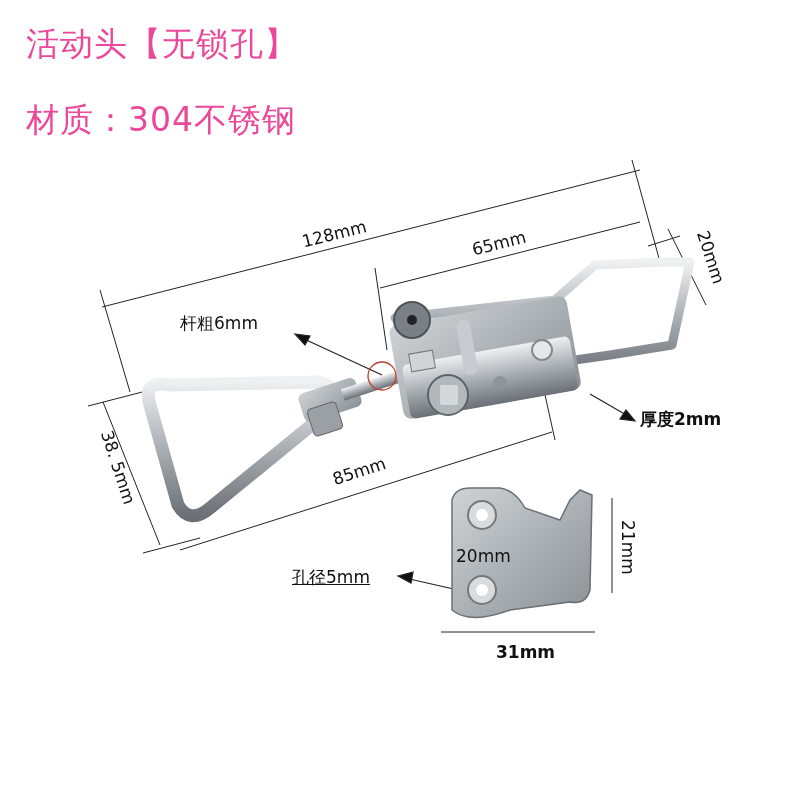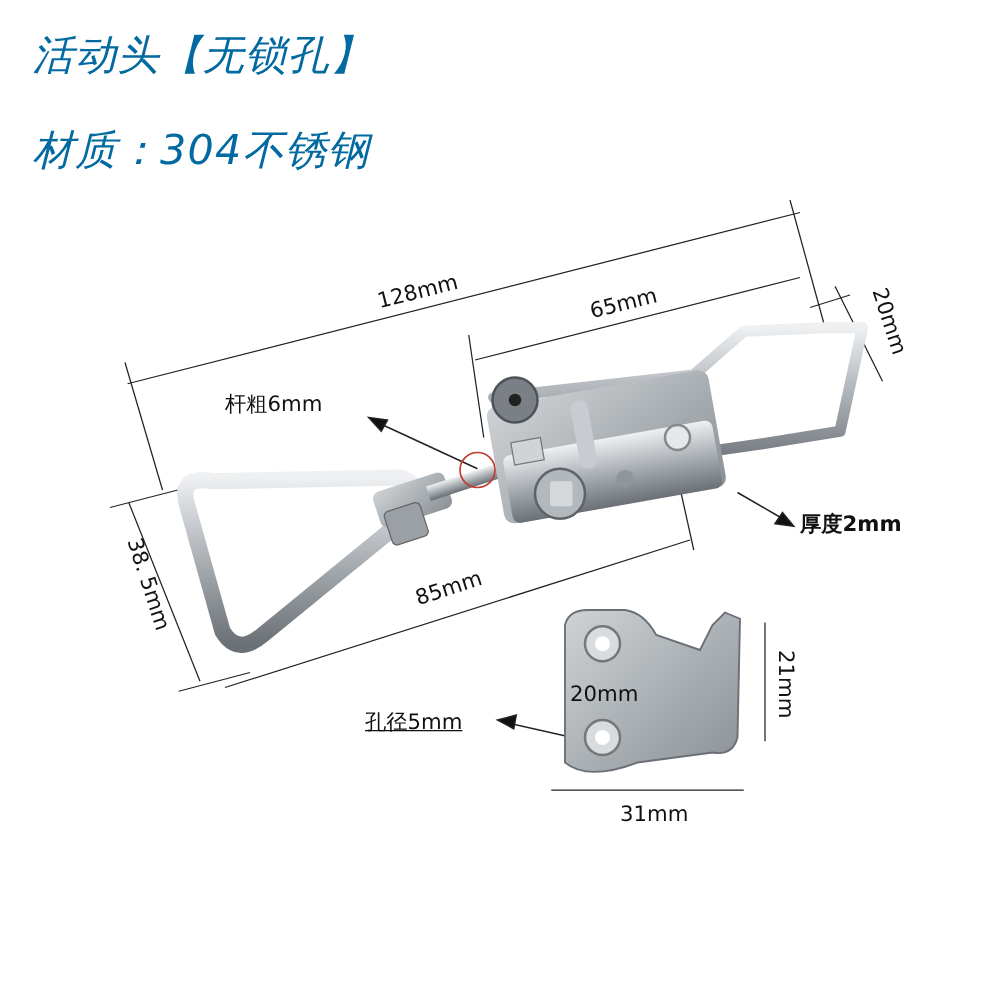--- a/index.html
+++ b/index.html
@@ -1,18 +1,18 @@
 <!DOCTYPE html>
 <html><head>
 <meta charset="utf-8">
 <style>
   html, body { margin: 0; padding: 0; background: #ffffff; }
   body { width: 800px; height: 800px; position: relative; overflow: hidden;
          font-family: "DejaVu Sans", "Liberation Sans", sans-serif; color: #111; }
-  .title { position: absolute; left: 26px; font-size: 33px; letter-spacing: 1px; color: #0369a1; font-style: italic; }
+  .title { position: absolute; left: 26px; font-size: 33px; letter-spacing: 1px; color: #ec4899; }
   .t1 { top: 22px; }
   .t2 { top: 98px; text-align: center; }
   svg.drawing { position: absolute; left: 0; top: 0; }
   .lbl { position: absolute; font-size: 17px; color: #111; white-space: nowrap; transform-origin: left top; }
 </style>
 </head>
 <body>
 
 <div class="title t1">活动头【无锁孔】</div>
 <div class="title t2">材质：304不锈钢</div>
@@ -94,13 +94,13 @@
 <div class="lbl" style="left:300px;top:232px;transform:rotate(-14deg);">128mm</div>
 <div class="lbl" style="left:470px;top:240px;transform:rotate(-14deg);">65mm</div>
 <div class="lbl" style="left:712px;top:228px;transform:rotate(72deg);">20mm</div>
 <div class="lbl" style="left:180px;top:312px;">杆粗6mm</div>
 <div class="lbl" style="left:640px;top:408px;font-weight:bold;">厚度2mm</div>
 <div class="lbl" style="left:116px;top:428px;transform:rotate(72deg);">38. 5mm</div>
 <div class="lbl" style="left:330px;top:470px;transform:rotate(-18deg);">85mm</div>
 <div class="lbl" style="left:456px;top:546px;">20mm</div>
 <div class="lbl" style="left:292px;top:566px;text-decoration:underline;">孔径5mm</div>
 <div class="lbl" style="left:638px;top:520px;transform:rotate(90deg);">21mm</div>
-<div class="lbl" style="left:496px;top:642px;">31mm</div>
+<div class="lbl" style="left:496px;top:642px;font-weight:bold;">31mm</div>
 
 </body></html>

